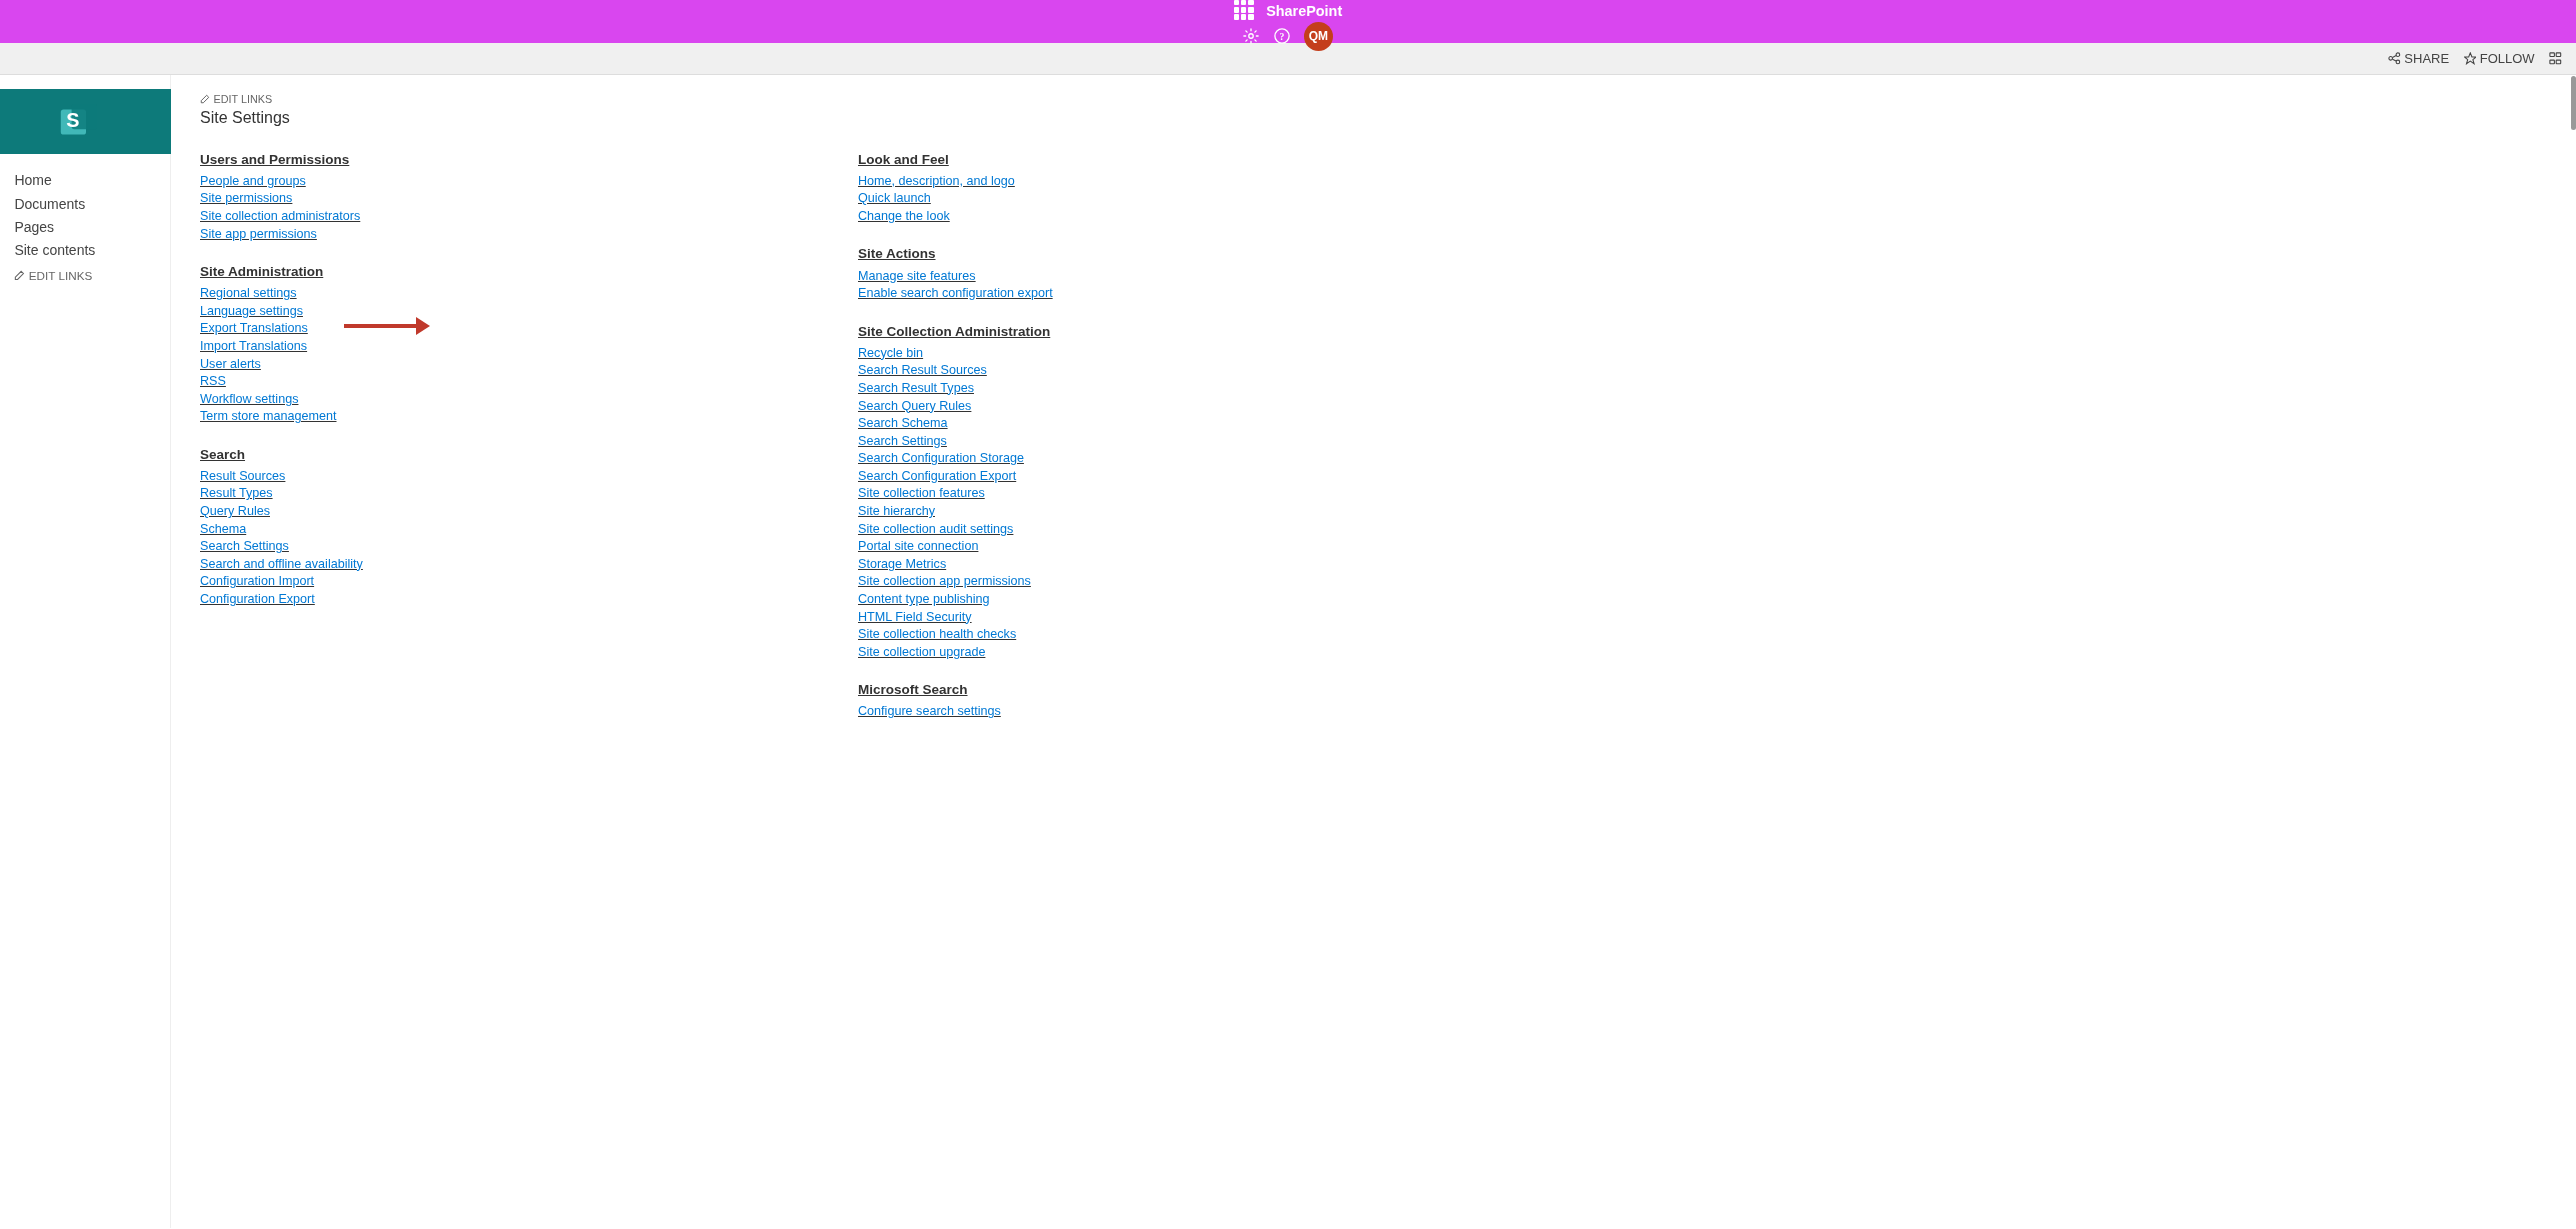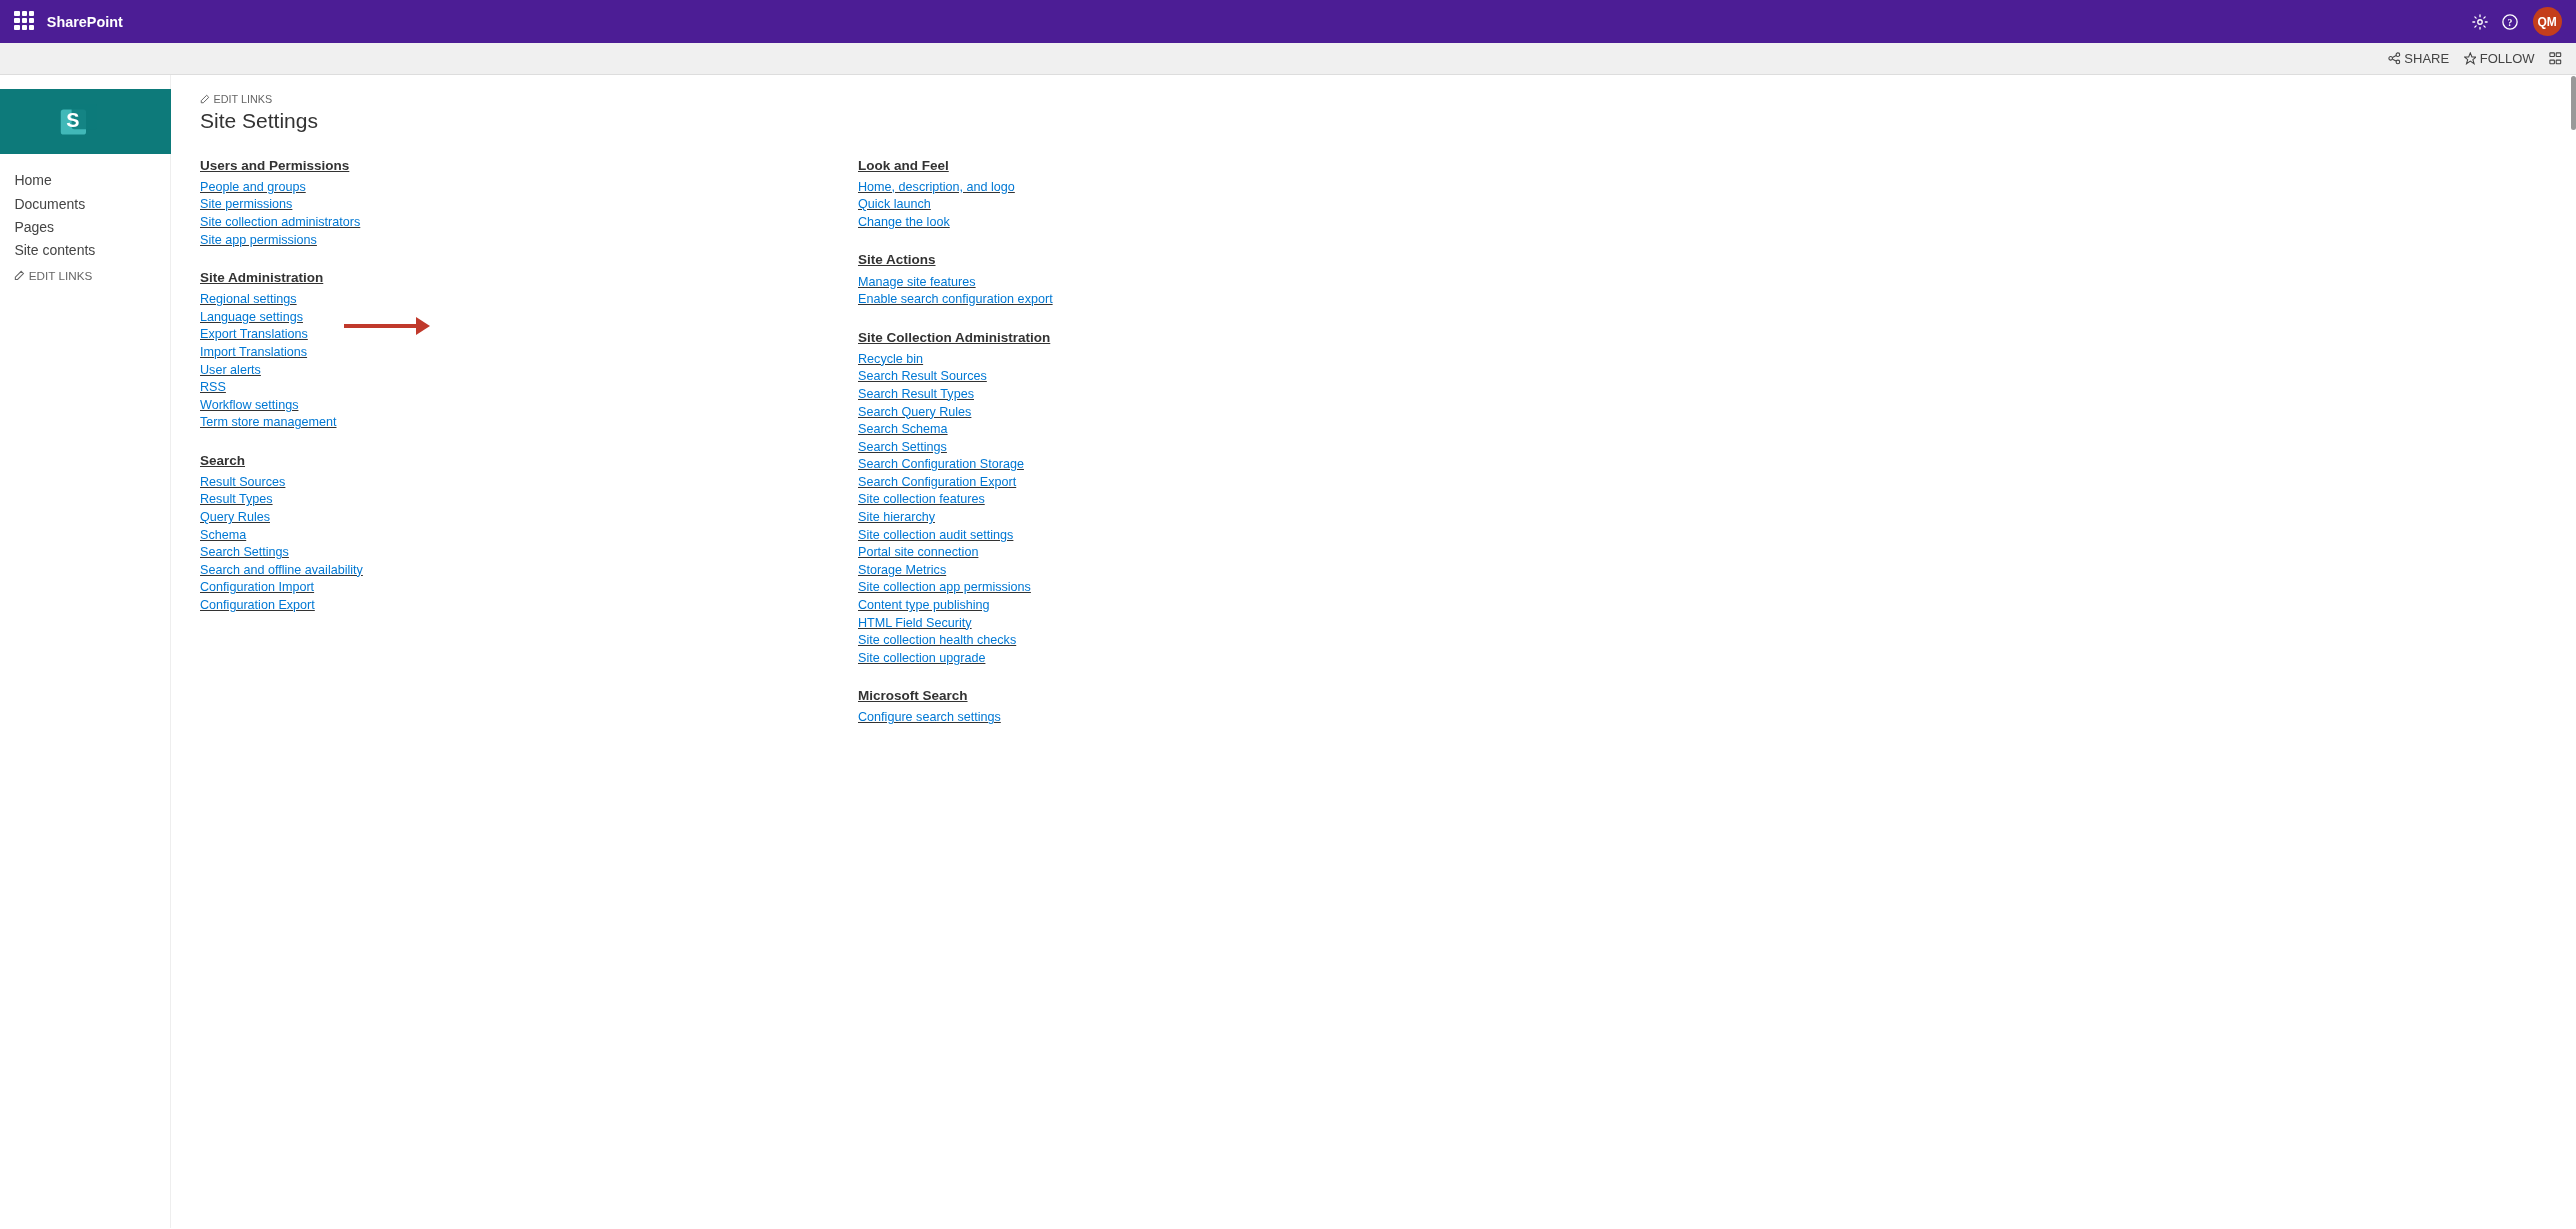--- a/index.html
+++ b/index.html
@@ -1,25 +1,26 @@
 <!DOCTYPE html>
 <html style="font-size:14.4px"><head>
   <meta charset="utf-8">
   <style>
     * { margin: 0; padding: 0; box-sizing: border-box; }
     body { font-family: 'Segoe UI', Tahoma, Geneva, Verdana, sans-serif; font-size: 12.6px; background: #fff; color: #333; }
 
     
     .top-nav {
-      background: #4c1d95;
+      background: #d946ef;
       height: 43px;
       display: flex;
       align-items: center;
       padding: 0 14.4px;
       color: #fff;
+      flex-direction: column;
     }
     .top-nav-left {
       display: flex;
       align-items: center;
       gap: 10.8px;
       flex: 1;
     }
     .waffle-icon {
       width: 21.6px;
       height: 21.6px;
@@ -149,21 +150,21 @@
     .edit-links-top {
       display: flex;
       align-items: center;
       gap: 3.6px;
       color: #666;
       font-size: 10.8px;
       margin-bottom: 3.6px;
       cursor: pointer;
     }
     .page-title {
-      font-size: 21px;
+      font-size: 16px;
       font-weight: 300;
       color: #333;
       margin-bottom: 25px;
     }
 
     
     .settings-grid {
       display: grid;
       grid-template-columns: 1fr 1fr;
       gap: 0 54px;

